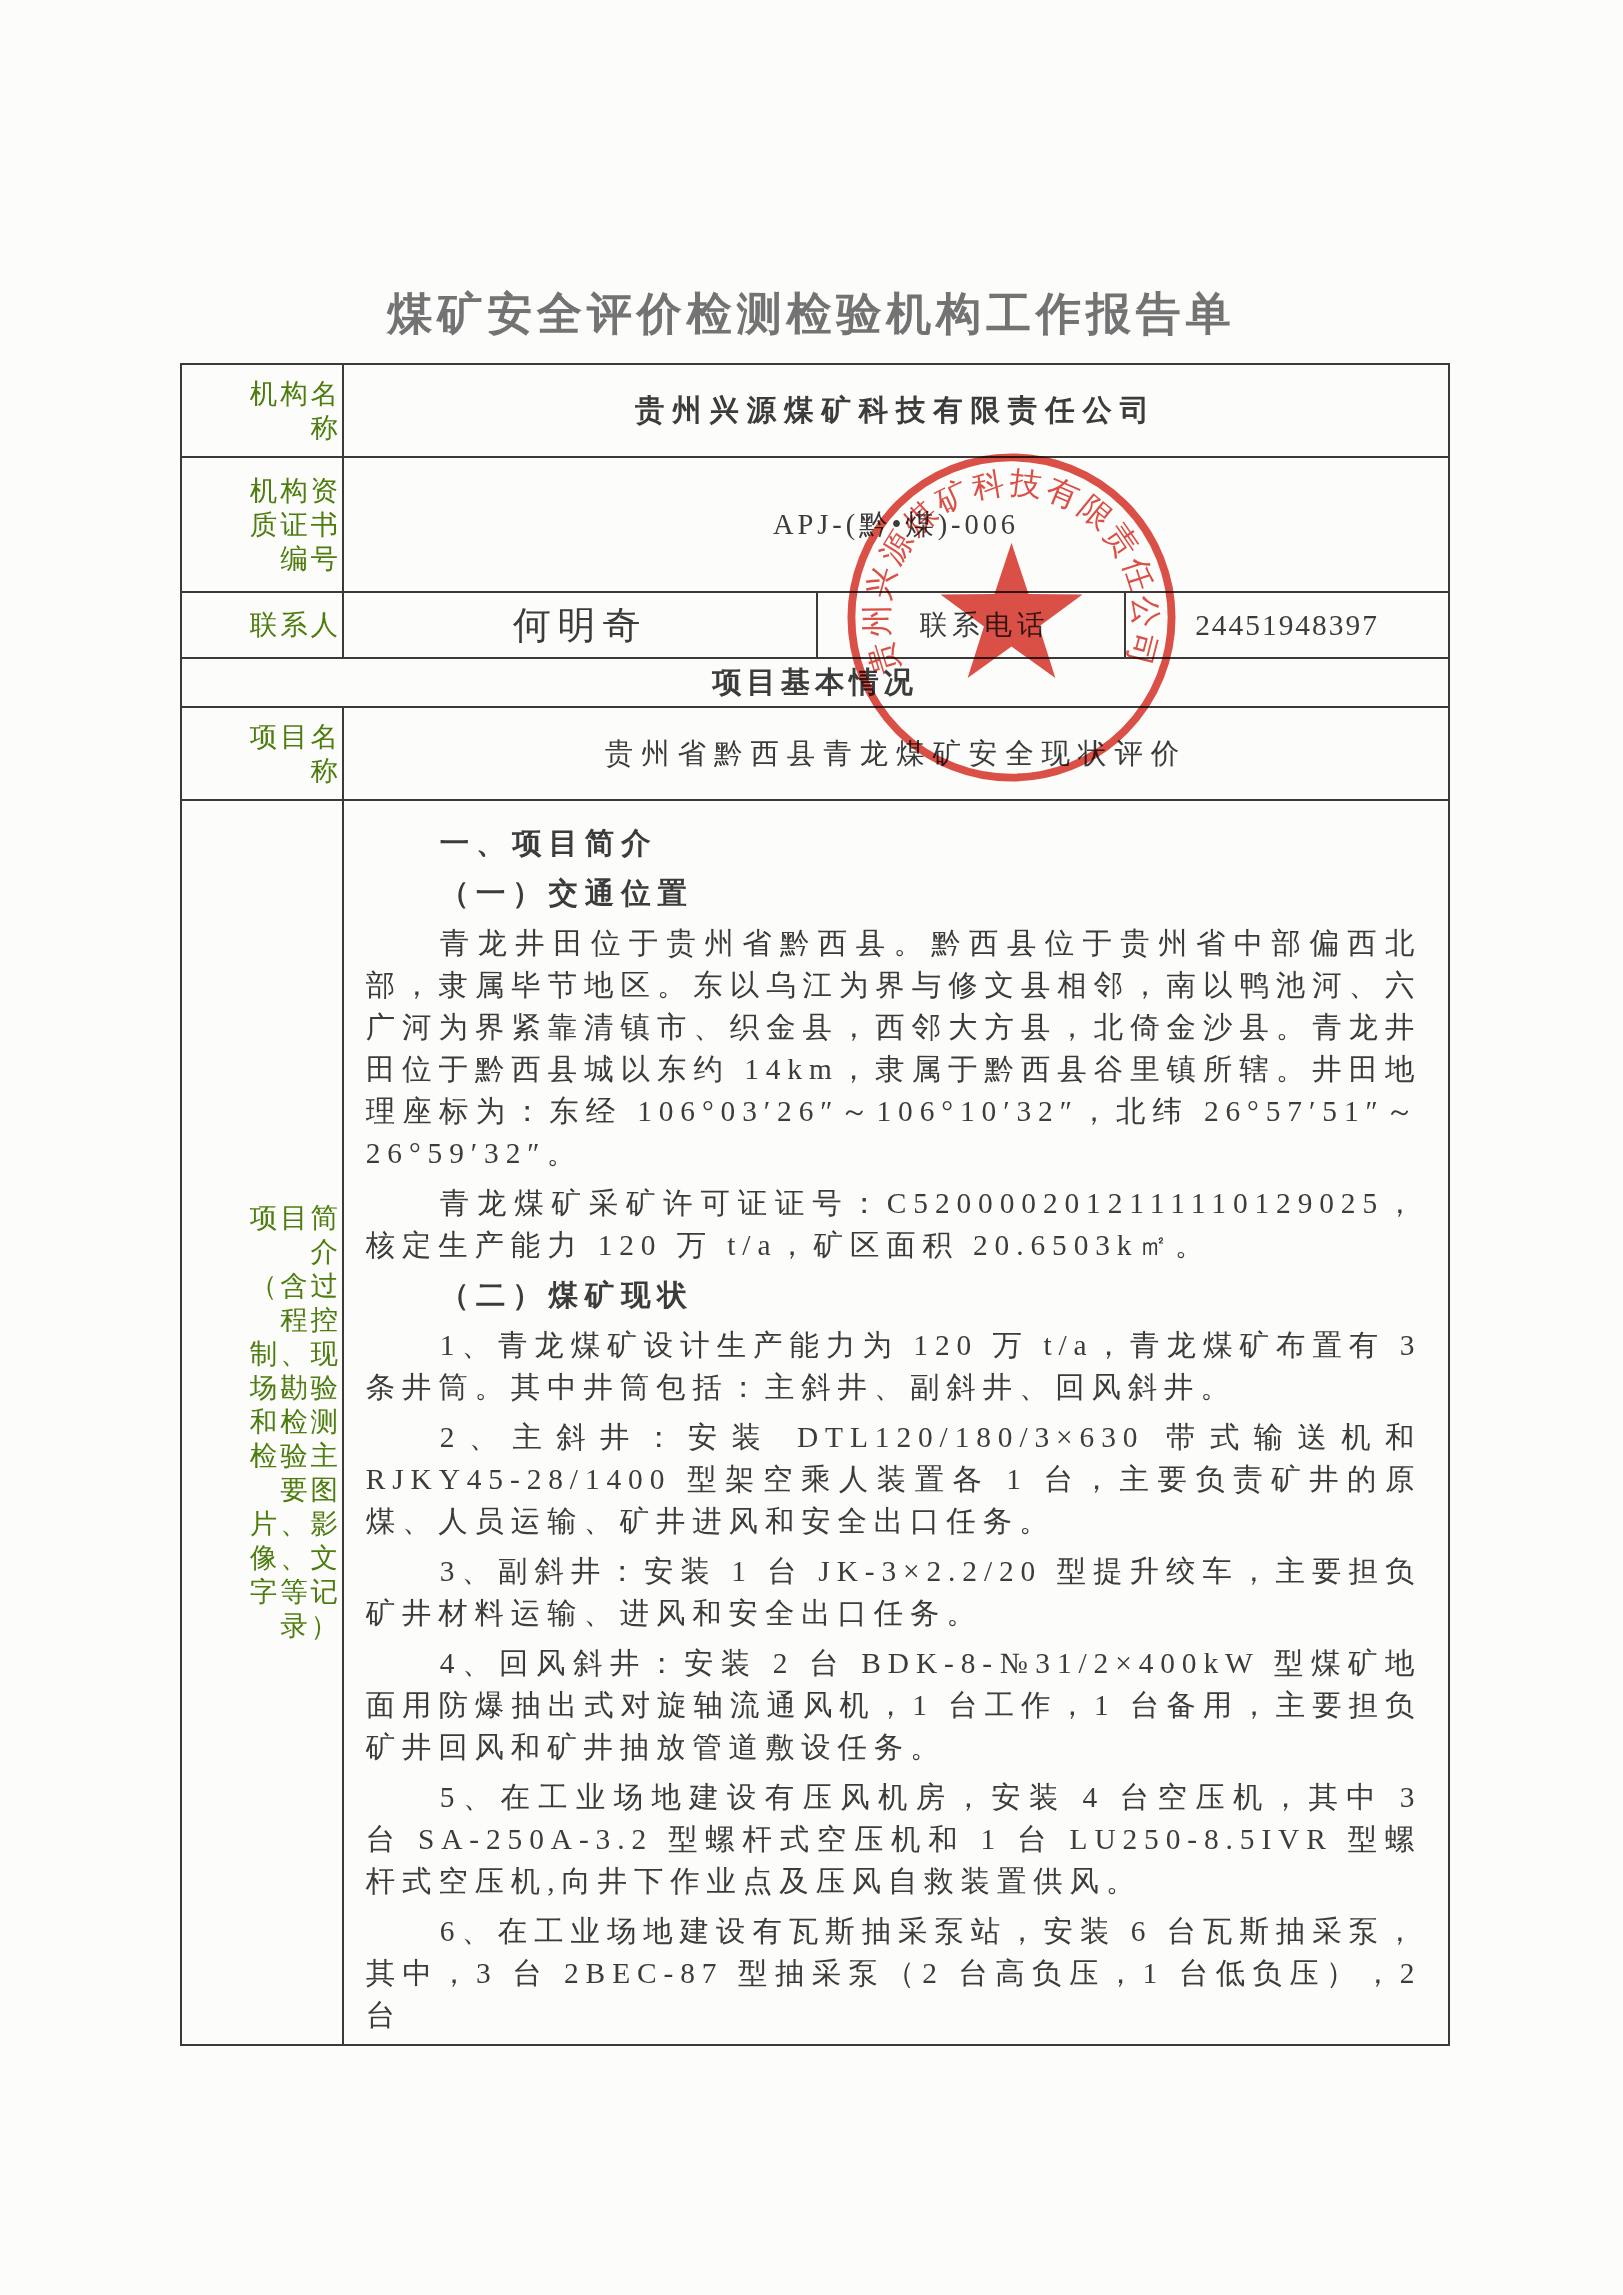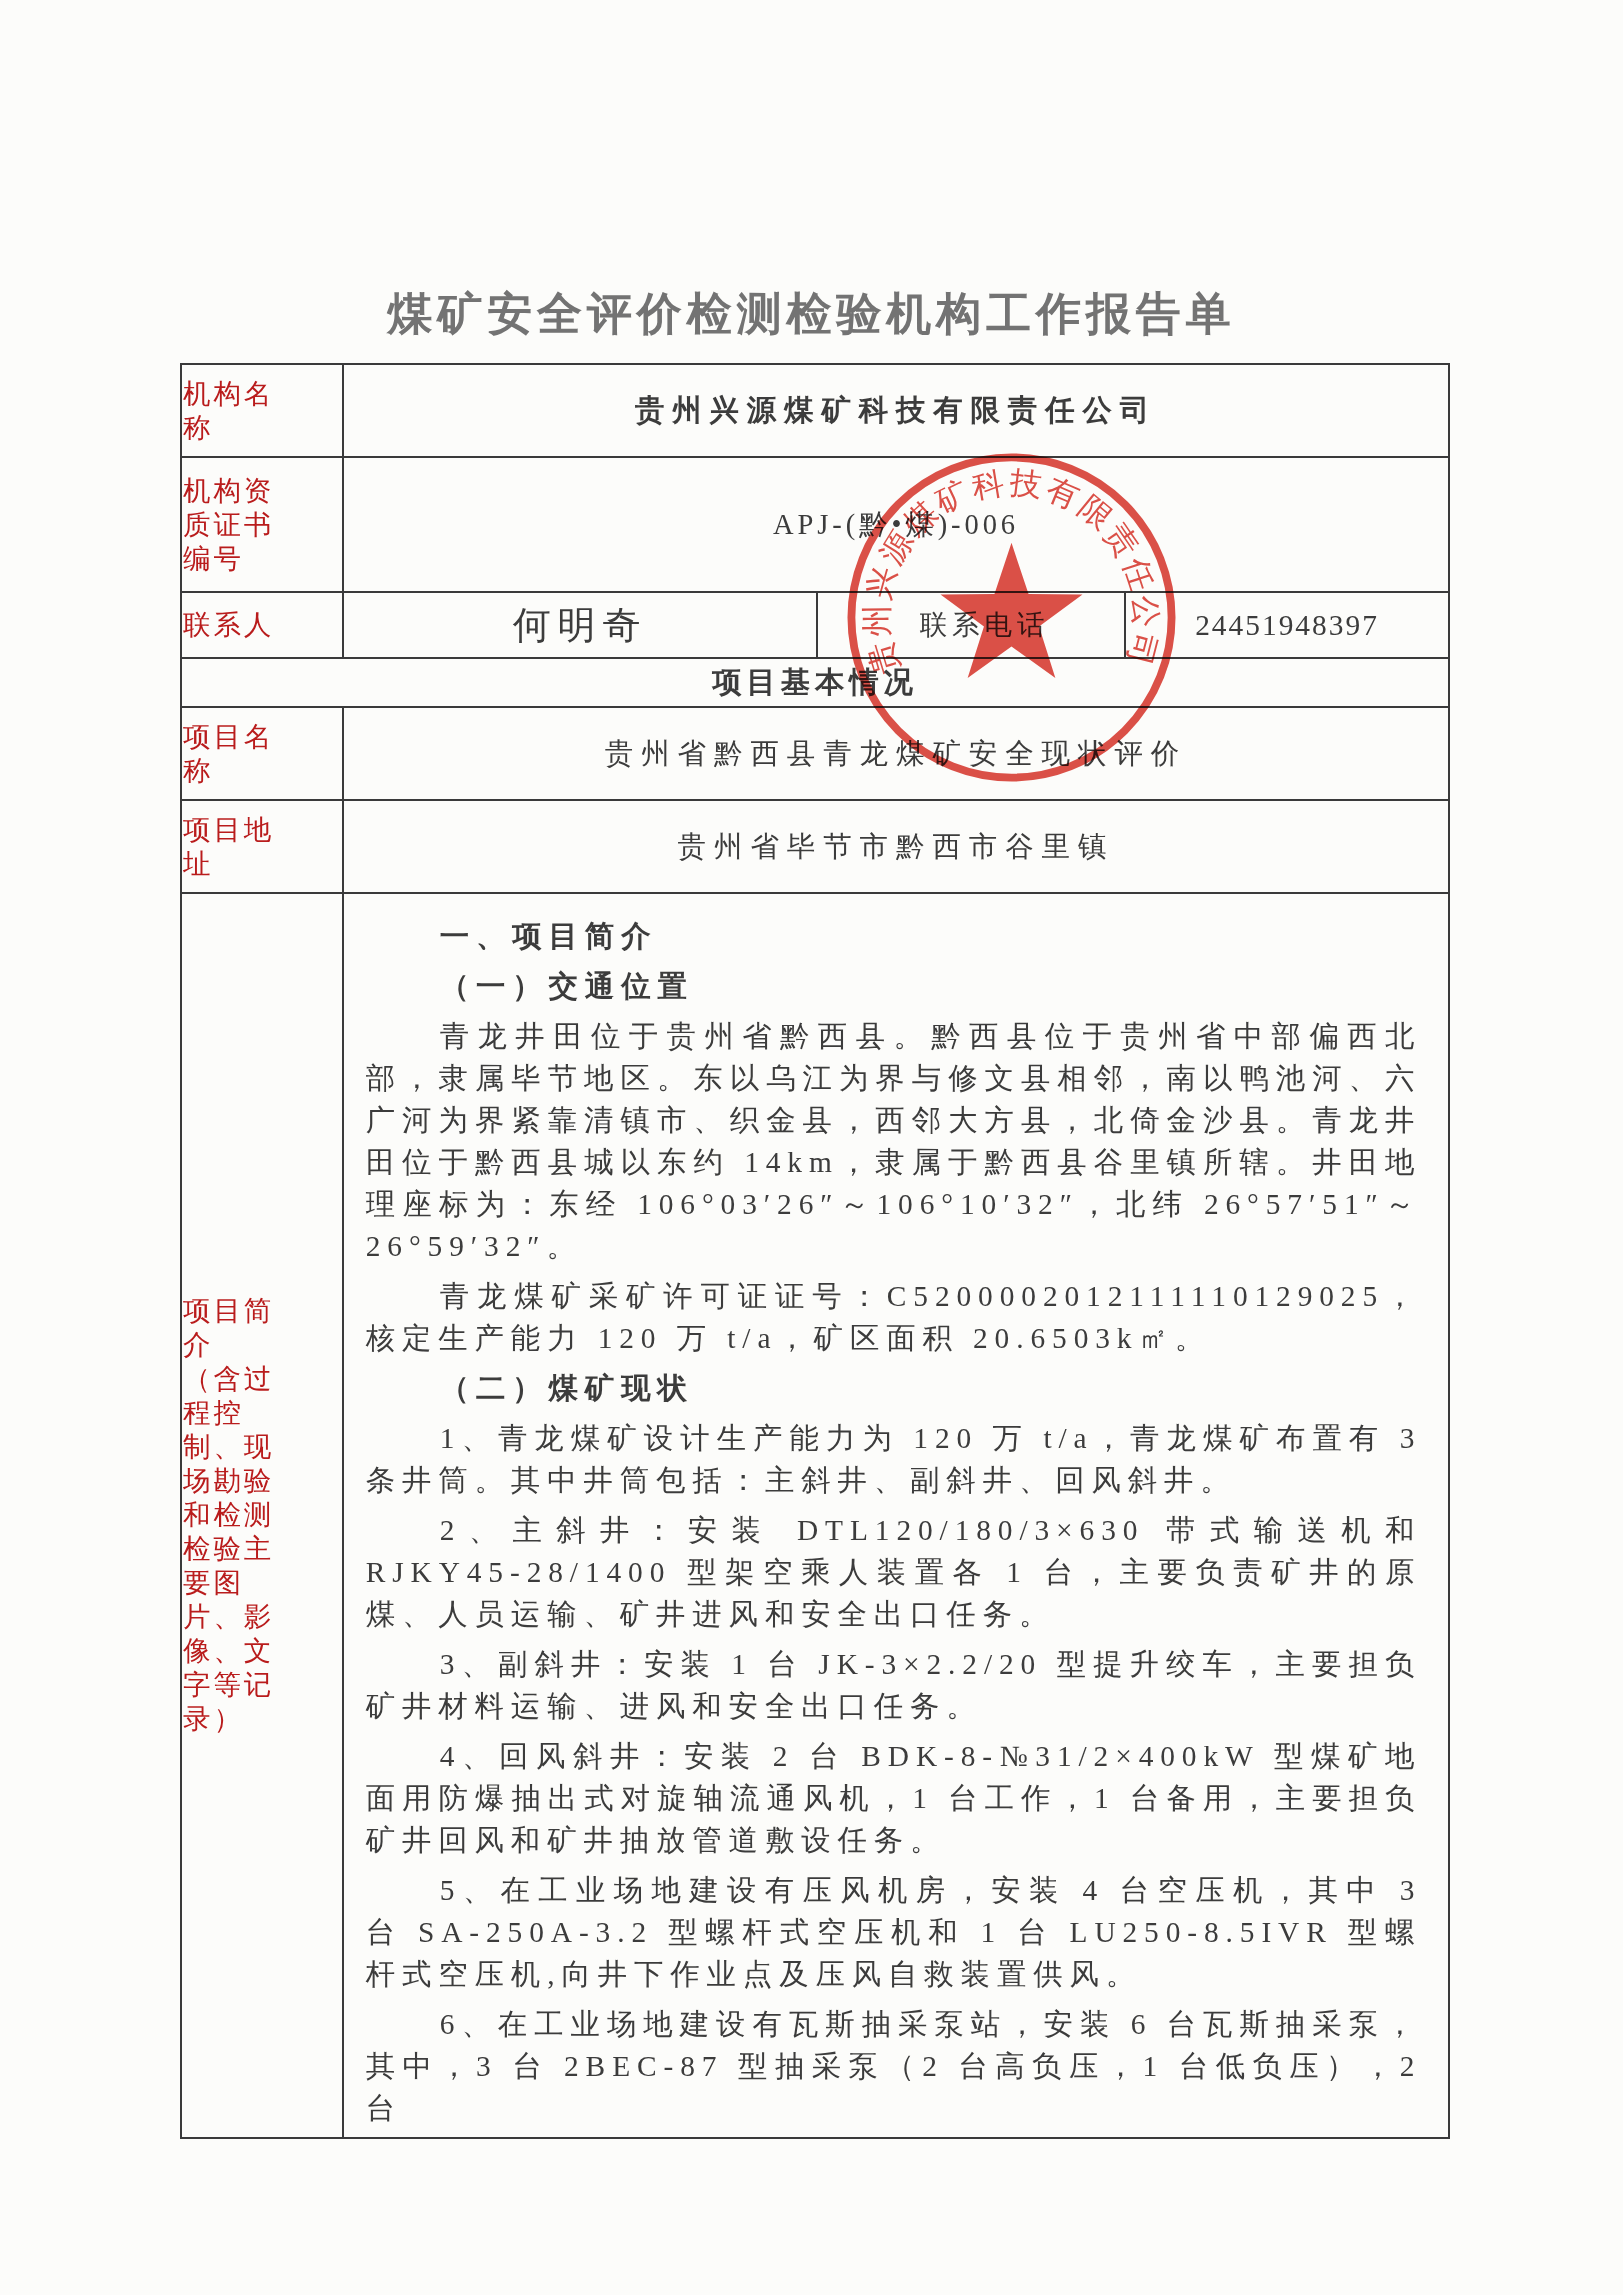--- a/index.html
+++ b/index.html
@@ -27,26 +27,26 @@
     width:1268px;
     border-collapse:collapse;
     table-layout:fixed;
   }
   table.report td{
     border:2px solid #3a3a3a;
     overflow:hidden;
     vertical-align:middle;
   }
   .label-cell{
-    text-align:left;
+    text-align:right;
     font-size:27.5px;
     line-height:34px;
     letter-spacing:2.9px;
     white-space:pre-line;
-    color:#b91c1c;
+    color:#4d7c0f;
   }
   .value-cell{ text-align:center; }
   .org-name{ font-weight:bold; font-size:29.4px; letter-spacing:7.9px; }
   .cert-no{ font-size:28.5px; letter-spacing:3.9px; }
   .contact-name{ font-size:38px; letter-spacing:6.9px;text-align:center; }
   .phone-label{ font-size:27.5px; letter-spacing:4.9px;padding-left:28px; }
   .phone-number{ font-size:29.4px; letter-spacing:2px; }
   .section-title{ font-weight:bold; font-size:29.4px; letter-spacing:4.9px; text-align:center; }
   .proj-value{ font-size:28.5px; letter-spacing:7.9px; }
   .intro-cell{
@@ -103,25 +103,20 @@
         <td class="value-cell phone-number">24451948397</td>
       </tr>
       <tr style="height:49px">
         <td class="section-title" colspan="4">项目基本情况</td>
       </tr>
       <tr style="height:93px">
         <td class="label-cell">项目名
 称</td>
         <td class="value-cell proj-value" colspan="3">贵州省黔西县青龙煤矿安全现状评价</td>
       </tr>
-      <tr style="height:93px">
-        <td class="label-cell">项目地
-址</td>
-        <td class="value-cell proj-value" colspan="3">贵州省毕节市黔西市谷里镇</td>
-      </tr>
       <tr style="height:1104px">
         <td class="label-cell">项目简
 介
 （含过
 程控
 制、现
 场勘验
 和检测
 检验主
 要图

